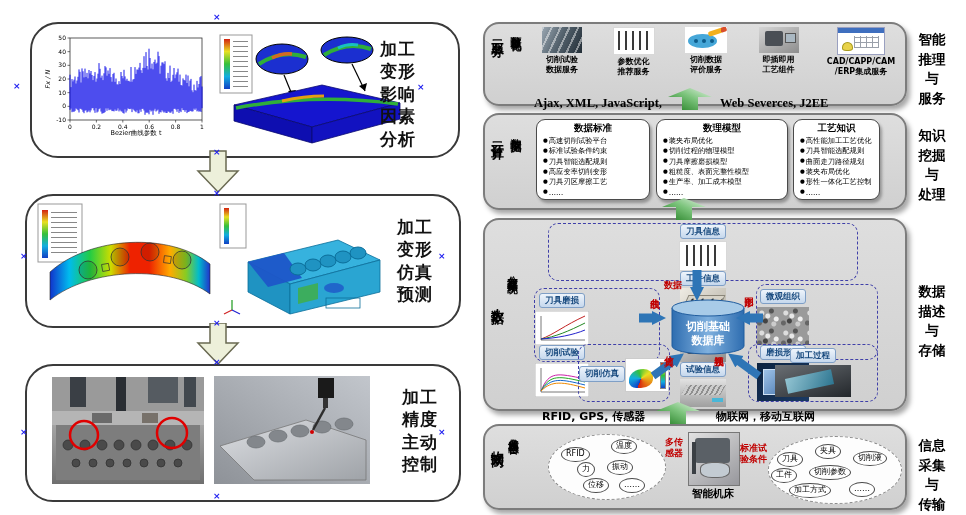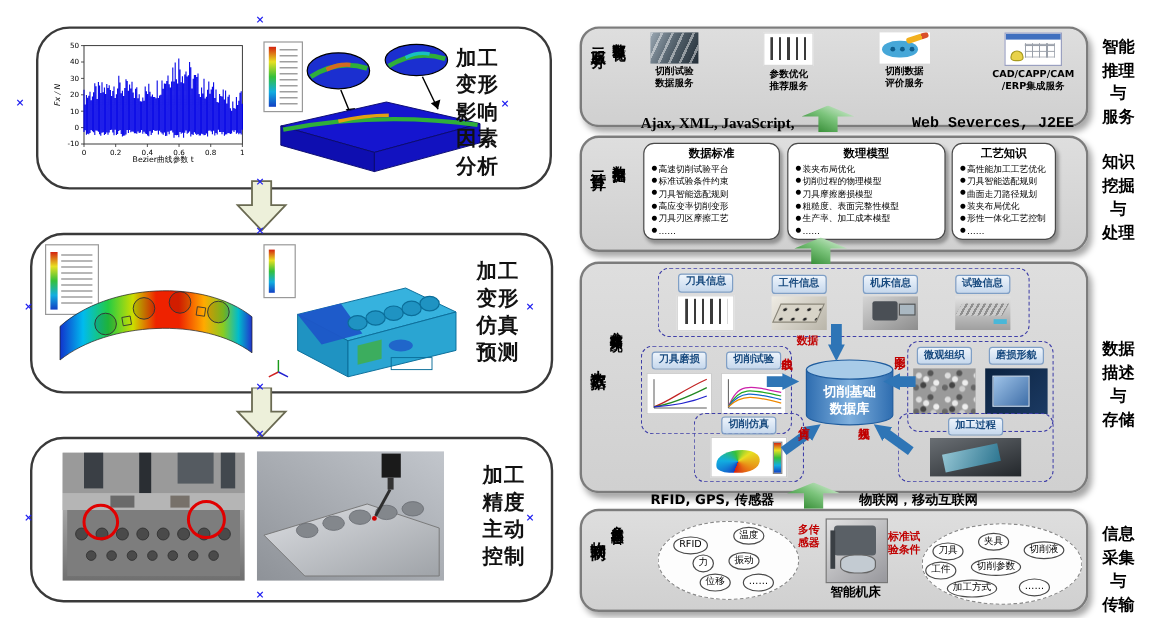--- a/index.html
+++ b/index.html
@@ -16,21 +16,21 @@
          border-radius:16px;box-shadow:3px 4px 5px rgba(0,0,0,.35);}
   .vtext{position:absolute;writing-mode:vertical-rl;text-orientation:upright;font-weight:bold;
          letter-spacing:2px;white-space:nowrap;color:#000;}
   .outerlabel{position:absolute;font-weight:bold;font-size:13.5px;line-height:1.45;white-space:pre-line;
               text-align:center;color:#000;}
   .wbox{position:absolute;background:#fff;border:1.5px solid #4a4a4a;border-radius:9px;
         box-shadow:2px 3px 3px rgba(0,0,0,.3);padding:2px 4px;box-sizing:border-box;}
   .wbox h4{margin:0;text-align:center;font-size:9.5px;}
   .wbox ul{margin:1px 0 0;padding:0 0 0 2px;list-style:none;font-size:7.3px;line-height:1.42;}
   .wbox li::before{content:"●";font-size:5.5px;vertical-align:1.5px;margin-right:1px;}
-  .dashed{position:absolute;border:1.6px dashed #3f3fa8;border-radius:10px;box-sizing:border-box;}
+  .dashed{position:absolute;border:1.6px dashed #3f3fa8;border-radius:10px;box-sizing:border-box;flex-direction:column;}
   .pill{display:inline-block;background:linear-gradient(#eef4fb,#c6d8ed);border:1px solid #7f9fc6;
         border-radius:3px;color:#17497e;font-weight:bold;font-size:8.5px;padding:0 5px;line-height:1.55;
         white-space:nowrap;}
   .redv{position:absolute;writing-mode:vertical-rl;text-orientation:upright;color:#c00000;font-weight:bold;
         font-size:9.5px;letter-spacing:1px;}
   .redh{position:absolute;color:#c00000;font-weight:bold;font-size:9px;white-space:pre-line;line-height:1.2;}
   .cloud{position:absolute;background:#fdfdfd;border:1.5px dashed #8a8a8a;border-radius:50%;}
   .etag{position:absolute;background:#fff;border:1px solid #4a4a4a;border-radius:50%;font-size:8px;
         text-align:center;line-height:1.6;padding:0 4px;white-space:nowrap;}
   .cap{font-size:8px;font-weight:bold;line-height:1.25;text-align:center;white-space:pre-line;margin-top:2px;}
@@ -369,40 +369,48 @@
     </div>
     <div class="svc" style="width:58px">
       <span class="th t-eval" style="width:42px;height:26px">
           <i></i>
           <b></b>
           <u></u>
         </span>
       <div class="cap">切削数据
 评价服务</div>
     </div>
+    <div class="svc" style="width:56px">
+      <span class="th t-mach" style="width:40px;height:26px">
+          <i></i>
+          <u></u>
+        </span>
+      <div class="cap">即插即用
+工艺组件</div>
+    </div>
     <div class="svc" style="width:78px">
       <span class="th t-cad" style="width:46px;height:26px">
           <i></i>
           <u></u>
           <b></b>
         </span>
       <div class="cap">CAD/CAPP/CAM
 /ERP集成服务</div>
     </div>
   </div>
   <div class="outerlabel prel" style="left:906px;top:30px;width:52px;">智能
 推理
 与
 服务</div>
 
   <div class="mlabel serif" style="left:528px;top:96px;width:134px;text-align:right;">Ajax, XML, JavaScript,</div>
   <svg class="abs" style="left:662px;top:88px;z-index:5;" width="56" height="22">
       <use href="#sym-uparrow"></use>
     </svg>
-  <div class="mlabel serif" style="left:760px;top:96px;font-family:Liberation Mono, monospace;">Web Severces, J2EE</div>
+  <div class="mlabel serif" style="left:720px;top:96px;">Web Severces, J2EE</div>
 
   <div class="panel" style="left:483px;top:113px;width:420px;height:93px;"></div>
   <div class="vtext" style="left:488px;top:132px;font-size:13px;">云计算</div>
   <div class="vtext" style="left:507px;top:129px;font-size:11px;letter-spacing:1px;">数据挖掘</div>
 
   <div class="wbox" style="left:536px;top:119px;width:114px;height:81px;">
     <h4>数据标准</h4>
     <ul>
       <li>高速切削试验平台</li>
       <li>标准试验条件约束</li>
@@ -515,21 +523,21 @@
         </span>
     </div>
     <div class="svc">
       <span class="pill">磨损形貌</span>
       <span class="th t-wearphoto" style="width:52px;height:38px;margin-top:3px;">
           <i></i>
         </span>
     </div>
   </div>
 
-  <div class="dashed" style="left:578px;top:344px;width:92px;height:58px;display:flex;flex-direction:column;align-items:center;padding-top:2px;">
+  <div class="dashed" style="left:578px;top:344px;width:92px;height:58px;display:flex;flex-direction:row;align-items:center;padding-top:2px;">
     <span class="pill">切削仿真</span>
     <span class="th t-fem" style="width:62px;height:32px;margin-top:2px;">
         <i></i>
         <u></u>
       </span>
   </div>
 
   <div class="dashed" style="left:748px;top:344px;width:130px;height:58px;display:flex;flex-direction:column;align-items:center;padding-top:3px;">
     <span class="pill">加工过程</span>
     <span class="th t-proc" style="width:76px;height:32px;margin-top:2px;">

